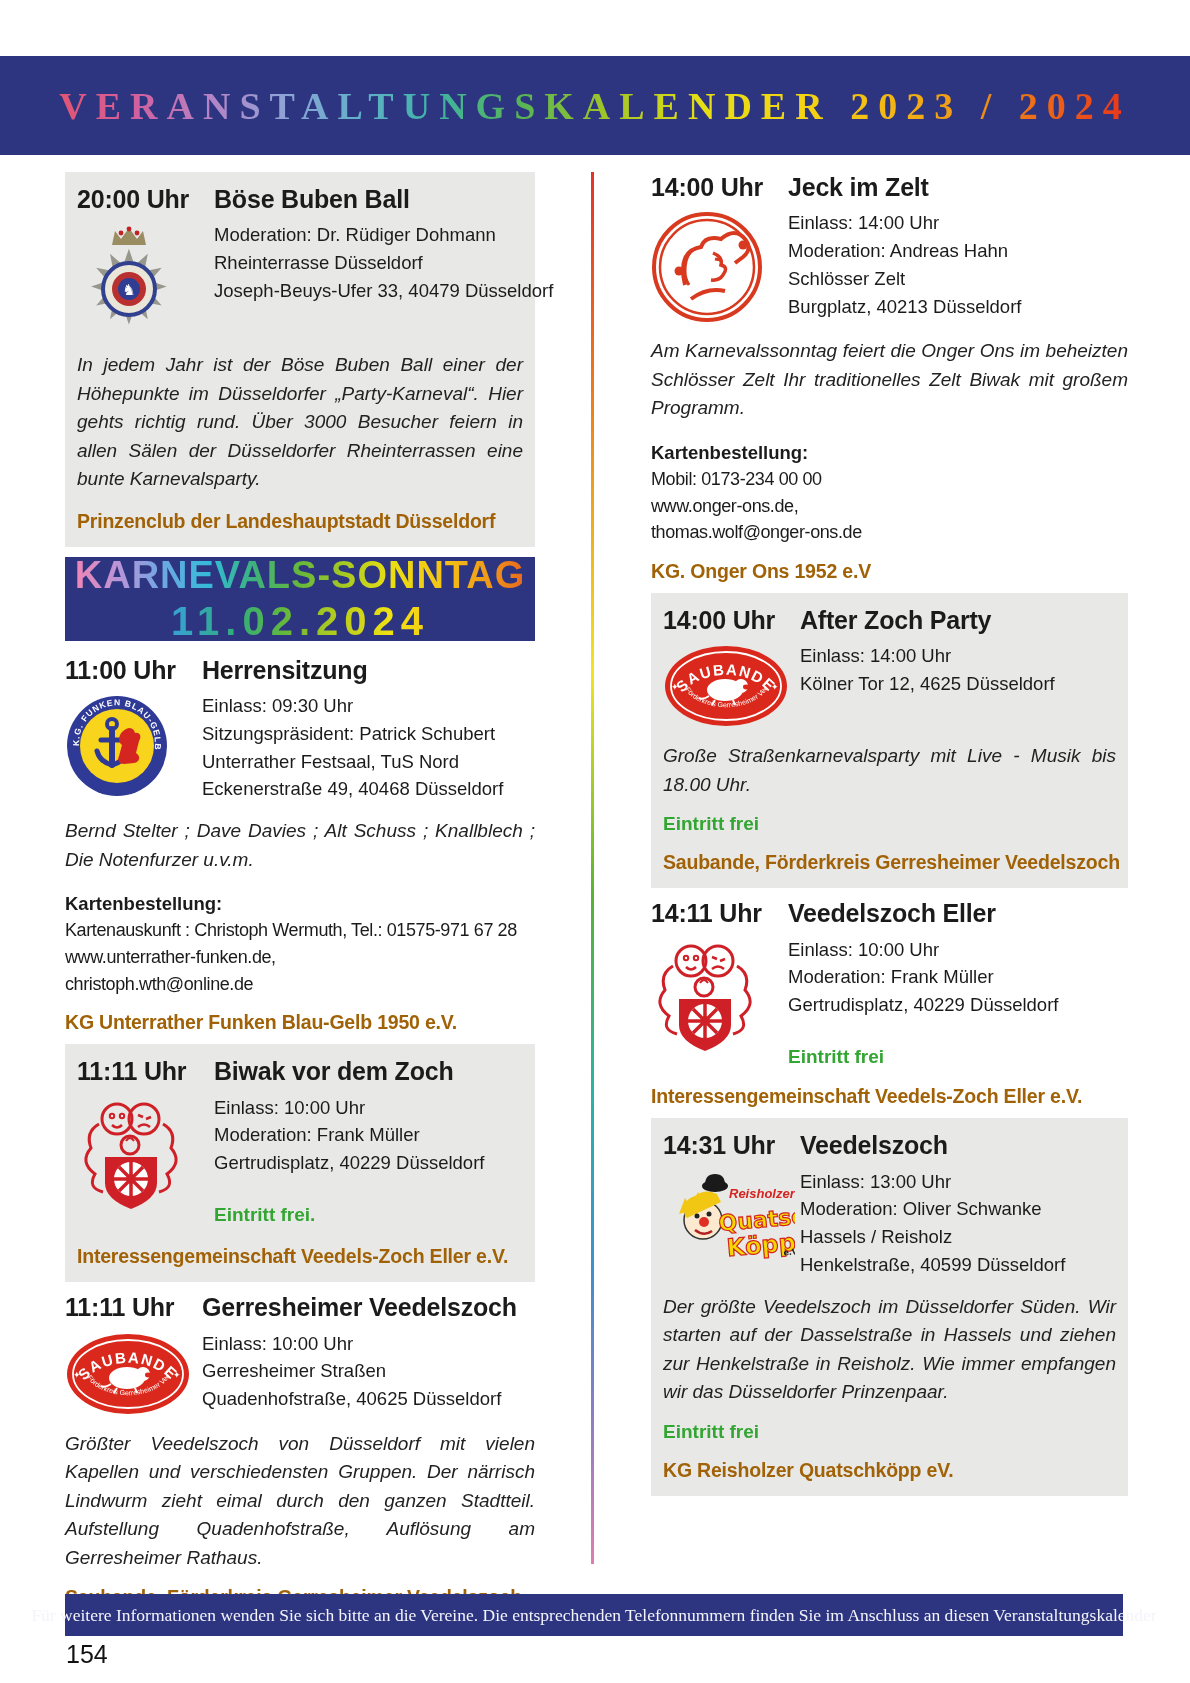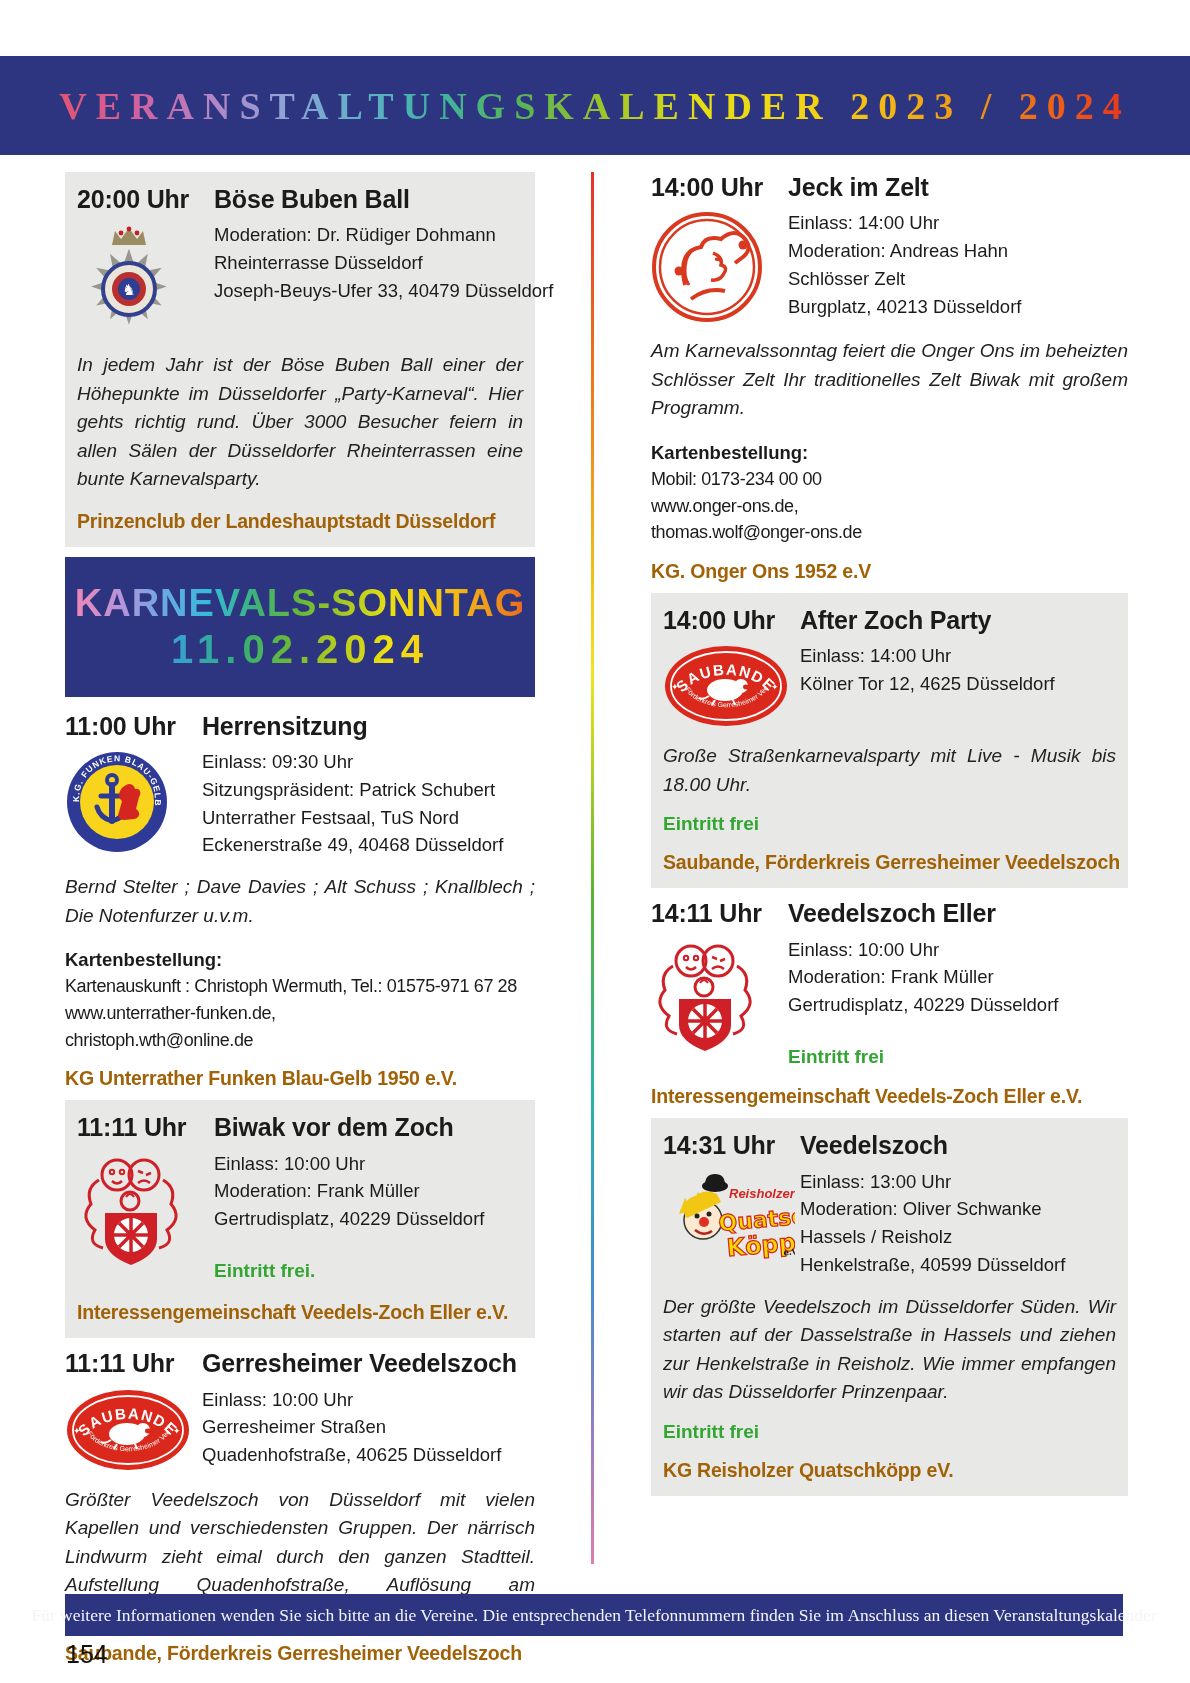--- a/index.html
+++ b/index.html
@@ -46,21 +46,21 @@
   .tickets-line { white-space:nowrap; }
   .free { color:#33a532; font-weight:bold; font-size:19px; margin-top:14px; }
   .details .free { margin-top:24px; }
   .club {
     font-weight:bold; color:#a16207; font-size:19.5px; letter-spacing:-0.2px;
     margin-top:14px; white-space:nowrap;
   }
   .event.gray .club { margin-top:16px; }
   
   .banner {
-    background:#2d3581; height:140px; margin:4px 0 14px 0;
+    background:#2d3581; height:84px; margin:4px 0 14px 0;
     display:flex; flex-direction:column; align-items:center; justify-content:center;
   }
   .banner-line1 {
     font-weight:bold; font-size:38px; letter-spacing:1px; white-space:nowrap;
     background:linear-gradient(90deg,#ef86b5 0%,#b795d8 10%,#6aa8e4 20%,#33bcd8 30%,#3eb179 40%,#66b83a 50%,#a7c922 60%,#eadf12 70%,#f4c315 82%,#f0991a 92%,#ea671d 100%);
     -webkit-background-clip:text; background-clip:text; color:transparent;
   }
   .banner-line2 {
     font-weight:bold; font-size:40px; letter-spacing:6px; margin-top:2px; white-space:nowrap;
     background:linear-gradient(90deg,#39a0d8 0%,#2fae7a 25%,#66b83a 45%,#b8cc1c 65%,#f0e112 85%,#f5cf16 100%);

